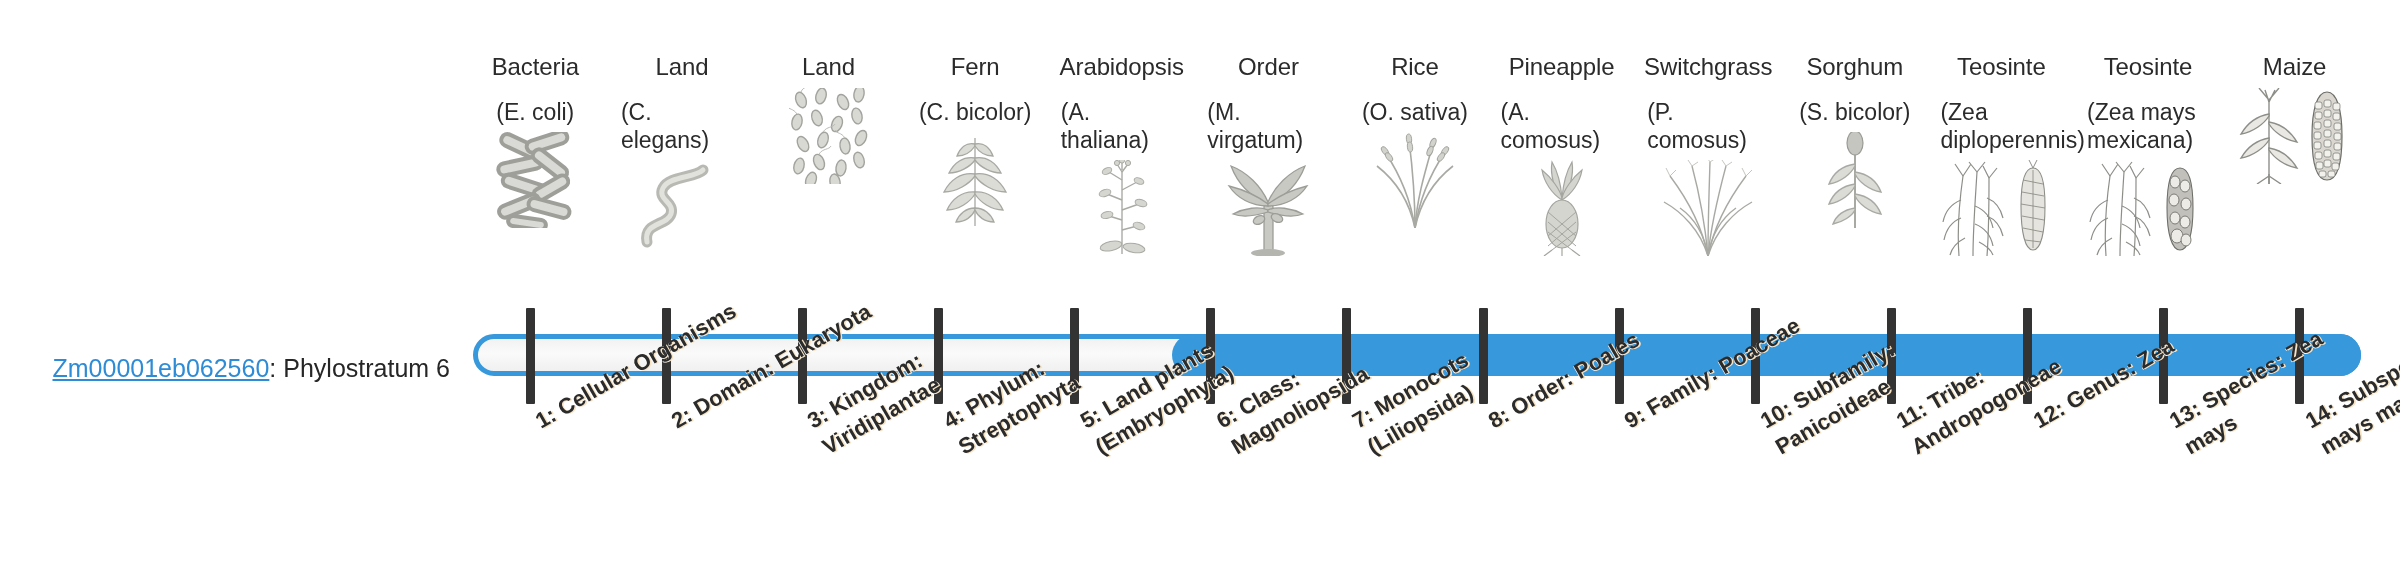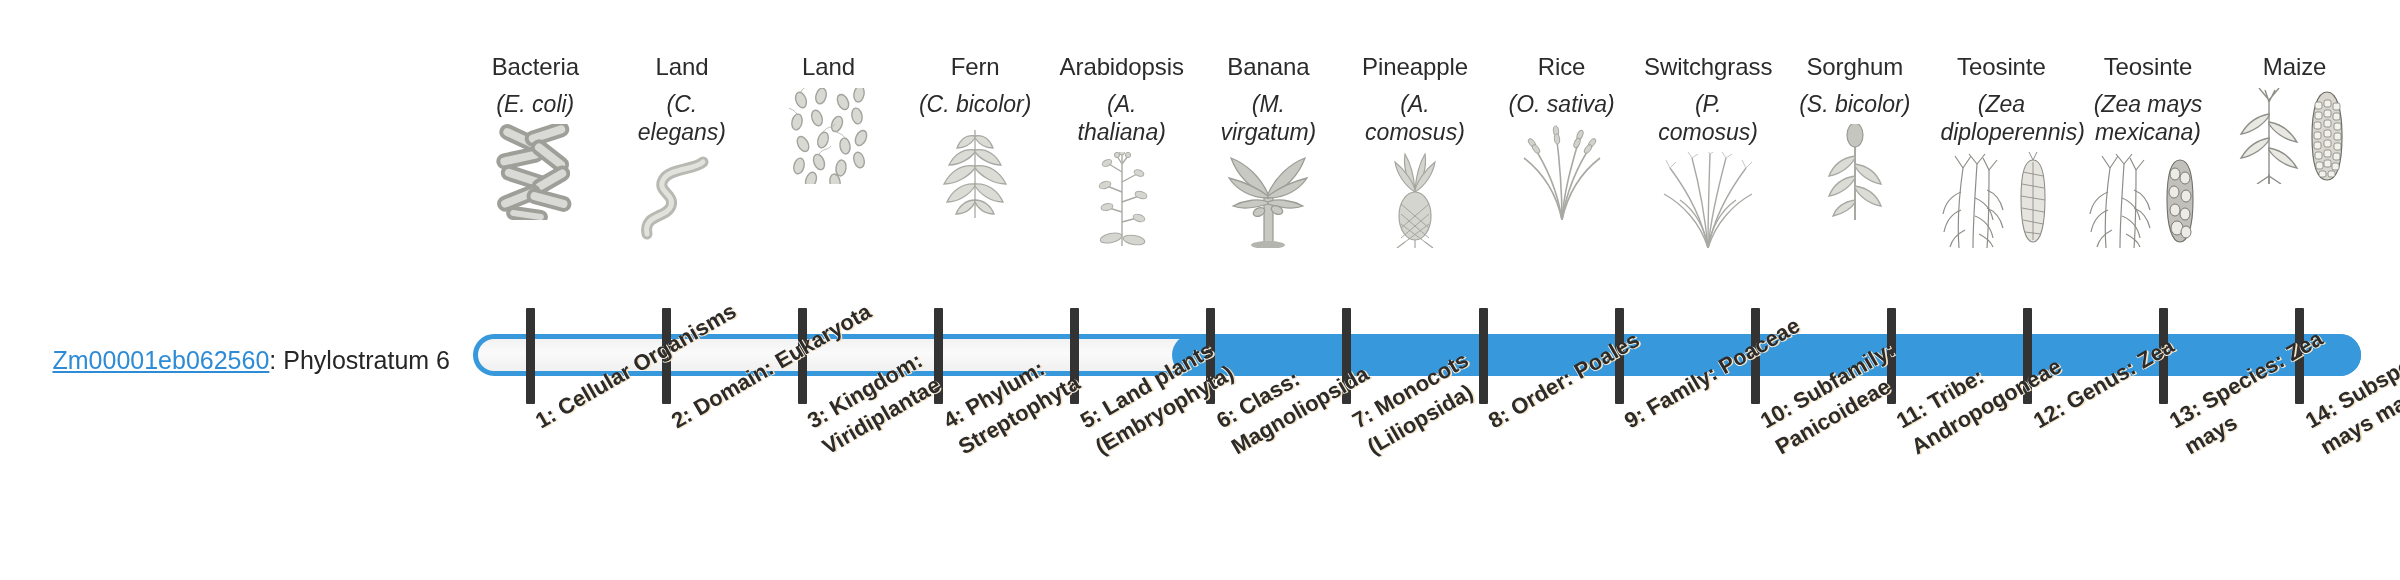--- a/index.html
+++ b/index.html
@@ -33,35 +33,34 @@
     display: flex;
     flex-direction: row;
     align-items: flex-start;
   }
   .species-col {
     flex: 1 1 0;
     min-width: 0;
     display: flex;
     flex-direction: column;
     align-items: center;
-    text-align: center;
+    text-align: left;
   }
   .species-common {
     font-size: 24px;
     line-height: 30px;
     color: #2b2b2b;
     letter-spacing: -0.1px;
     white-space: nowrap;
   }
   .species-latin {
     font-size: 23px;
     line-height: 28px;
-    font-style: italic;
     color: #2b2b2b;
-    margin-top: 8px;
+    margin-top: 16px;
     max-width: 122px;
   }
   .species-art {
     margin-top: 6px;
     height: 96px;
     width: 136px;
     display: flex;
     align-items: flex-end;
     justify-content: center;
   }
@@ -145,21 +144,21 @@
     white-space: normal;
     text-shadow:
        1.2px 1.2px 0 #f6e3c4,
       -0.6px 0.6px 0 #ffffff;
   }
 
   
   .gene-label {
     position: absolute;
     left: 30px;
-    top: 344px;
+    top: 352px;
     width: 420px;
     text-align: right;
     font-size: 25px;
     line-height: 32px;
     color: #262626;
     white-space: nowrap;
   }
   .gene-id {
     color: #2e8bd6;
     text-decoration: underline;
@@ -287,21 +286,21 @@
             <ellipse cx="47" cy="88" rx="11" ry="4.5" transform="rotate(10 47 88)"></ellipse>
             <circle cx="30" cy="3" r="2.6"></circle>
               <circle cx="41" cy="3" r="2.6"></circle>
               <circle cx="35" cy="0.5" r="2.6"></circle>
           </g>
         </svg>
       </div>
     </div>
 
     <div class="species-col">
-      <div class="species-common">Banana</div>
+      <div class="species-common">Order</div>
       <div class="species-latin">(M. virgatum)</div>
       <div class="species-art">
         <svg width="86" height="96" viewBox="0 0 86 96">
           <g fill="#c9c9c3" stroke="#9d9d98" stroke-width="1.3">
             <rect x="39" y="44" width="9" height="52" rx="3"></rect>
             <path d="M43 44 C 24 36, 12 22, 6 6 C 22 12, 36 26, 43 42 Z"></path>
             <path d="M43 44 C 62 36, 74 22, 80 6 C 64 12, 50 26, 43 42 Z"></path>
             <path d="M43 46 C 26 46, 12 38, 4 26 C 20 30, 35 38, 43 44 Z"></path>
             <path d="M43 46 C 60 46, 74 38, 82 26 C 66 30, 51 38, 43 44 Z"></path>
             <path d="M43 52 C 30 56, 18 58, 8 54 C 20 48, 34 46, 43 50 Z"></path>
@@ -310,42 +309,20 @@
             <ellipse cx="34" cy="60" rx="6" ry="4" transform="rotate(-25 34 60)"></ellipse>
           </g>
           <g fill="#b5b5af">
             <ellipse cx="43" cy="93" rx="17" ry="4"></ellipse>
           </g>
         </svg>
       </div>
     </div>
 
     <div class="species-col">
-      <div class="species-common">Pineapple</div>
-      <div class="species-latin">(A. comosus)</div>
-      <div class="species-art">
-        <svg width="64" height="96" viewBox="0 0 64 96">
-          <g fill="#d5d5d0" stroke="#a5a5a0" stroke-width="1.2">
-            <path d="M32 40 C 24 30, 20 14, 22 2 C 28 12, 31 26, 32 38 Z"></path>
-            <path d="M32 40 C 40 30, 44 14, 42 2 C 36 12, 33 26, 32 38 Z"></path>
-            <path d="M32 40 C 22 34, 14 22, 12 10 C 22 18, 30 30, 32 38 Z"></path>
-            <path d="M32 40 C 42 34, 50 22, 52 10 C 42 18, 34 30, 32 38 Z"></path>
-            <ellipse cx="32" cy="64" rx="16" ry="24"></ellipse>
-          </g>
-          <g stroke="#a5a5a0" stroke-width="1" fill="none">
-            <path d="M18 52 L46 76 M18 62 L46 86 M18 72 L42 90 M46 52 L18 76 M46 62 L18 86 M46 72 L22 90"></path>
-          </g>
-          <g stroke="#a5a5a0" stroke-width="1.2" fill="none">
-            <path d="M32 88 L32 96 M22 90 L14 96 M42 90 L50 96"></path>
-          </g>
-        </svg>
-      </div>
-    </div>
-
-    <div class="species-col">
       <div class="species-common">Rice</div>
       <div class="species-latin">(O. sativa)</div>
       <div class="species-art">
         <svg width="88" height="96" viewBox="0 0 88 96">
           <g stroke="#a9a9a4" stroke-width="1.6" fill="none">
             <path d="M44 96 C 40 70, 30 44, 14 20"></path>
             <path d="M44 96 C 44 68, 42 40, 38 8"></path>
             <path d="M44 96 C 48 70, 58 44, 74 20"></path>
             <path d="M44 96 C 46 66, 54 40, 62 12"></path>
             <path d="M44 96 C 38 68, 24 48, 6 34"></path>
@@ -353,20 +330,42 @@
           </g>
           <g fill="#d3d3ce" stroke="#a0a09b" stroke-width="0.9">
             <ellipse cx="14" cy="19" rx="2.6" ry="5" transform="rotate(-35 14 19)"></ellipse>
             <ellipse cx="18" cy="25" rx="2.6" ry="5" transform="rotate(-35 18 25)"></ellipse>
             <ellipse cx="38" cy="7" rx="2.6" ry="5" transform="rotate(-6 38 7)"></ellipse>
             <ellipse cx="39" cy="15" rx="2.6" ry="5" transform="rotate(-6 39 15)"></ellipse>
             <ellipse cx="74" cy="19" rx="2.6" ry="5" transform="rotate(35 74 19)"></ellipse>
             <ellipse cx="70" cy="25" rx="2.6" ry="5" transform="rotate(35 70 25)"></ellipse>
             <ellipse cx="62" cy="11" rx="2.6" ry="5" transform="rotate(22 62 11)"></ellipse>
             <ellipse cx="59" cy="19" rx="2.6" ry="5" transform="rotate(22 59 19)"></ellipse>
+          </g>
+        </svg>
+      </div>
+    </div>
+
+    <div class="species-col">
+      <div class="species-common">Pineapple</div>
+      <div class="species-latin">(A. comosus)</div>
+      <div class="species-art">
+        <svg width="64" height="96" viewBox="0 0 64 96">
+          <g fill="#d5d5d0" stroke="#a5a5a0" stroke-width="1.2">
+            <path d="M32 40 C 24 30, 20 14, 22 2 C 28 12, 31 26, 32 38 Z"></path>
+            <path d="M32 40 C 40 30, 44 14, 42 2 C 36 12, 33 26, 32 38 Z"></path>
+            <path d="M32 40 C 22 34, 14 22, 12 10 C 22 18, 30 30, 32 38 Z"></path>
+            <path d="M32 40 C 42 34, 50 22, 52 10 C 42 18, 34 30, 32 38 Z"></path>
+            <ellipse cx="32" cy="64" rx="16" ry="24"></ellipse>
+          </g>
+          <g stroke="#a5a5a0" stroke-width="1" fill="none">
+            <path d="M18 52 L46 76 M18 62 L46 86 M18 72 L42 90 M46 52 L18 76 M46 62 L18 86 M46 72 L22 90"></path>
+          </g>
+          <g stroke="#a5a5a0" stroke-width="1.2" fill="none">
+            <path d="M32 88 L32 96 M22 90 L14 96 M42 90 L50 96"></path>
           </g>
         </svg>
       </div>
     </div>
 
     <div class="species-col">
       <div class="species-common">Switchgrass</div>
       <div class="species-latin">(P. comosus)</div>
       <div class="species-art">
         <svg width="92" height="96" viewBox="0 0 92 96">

